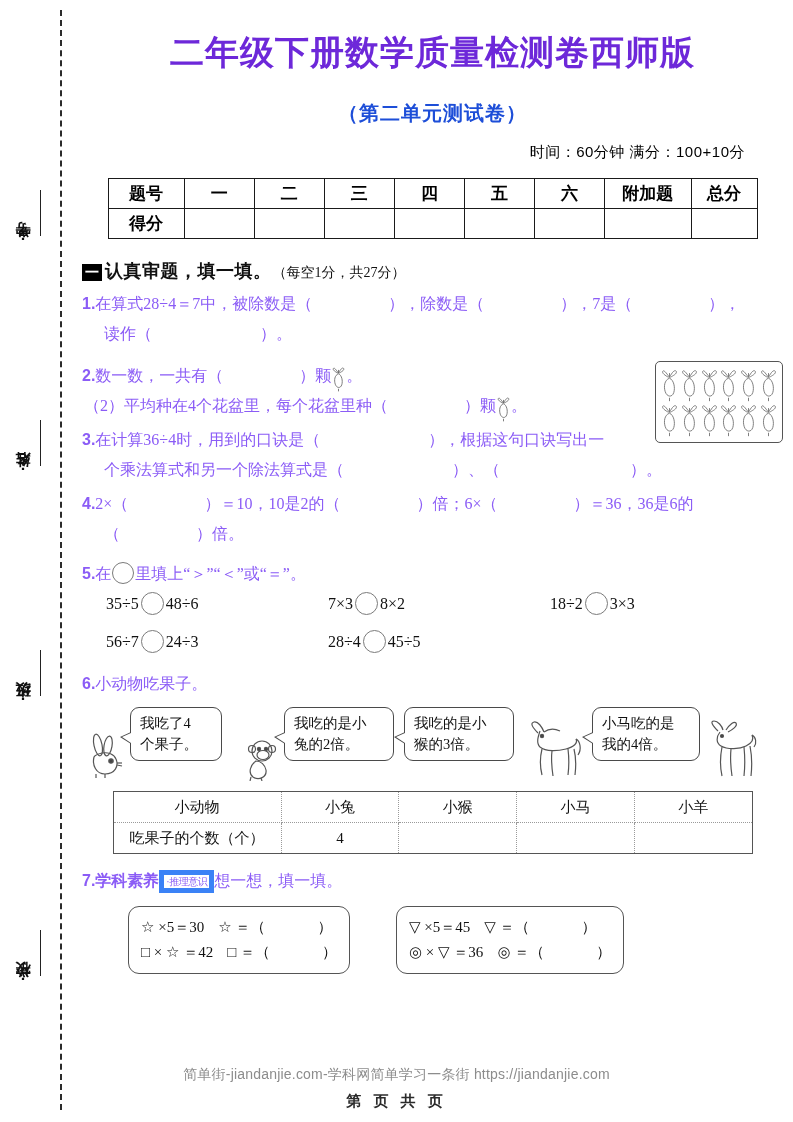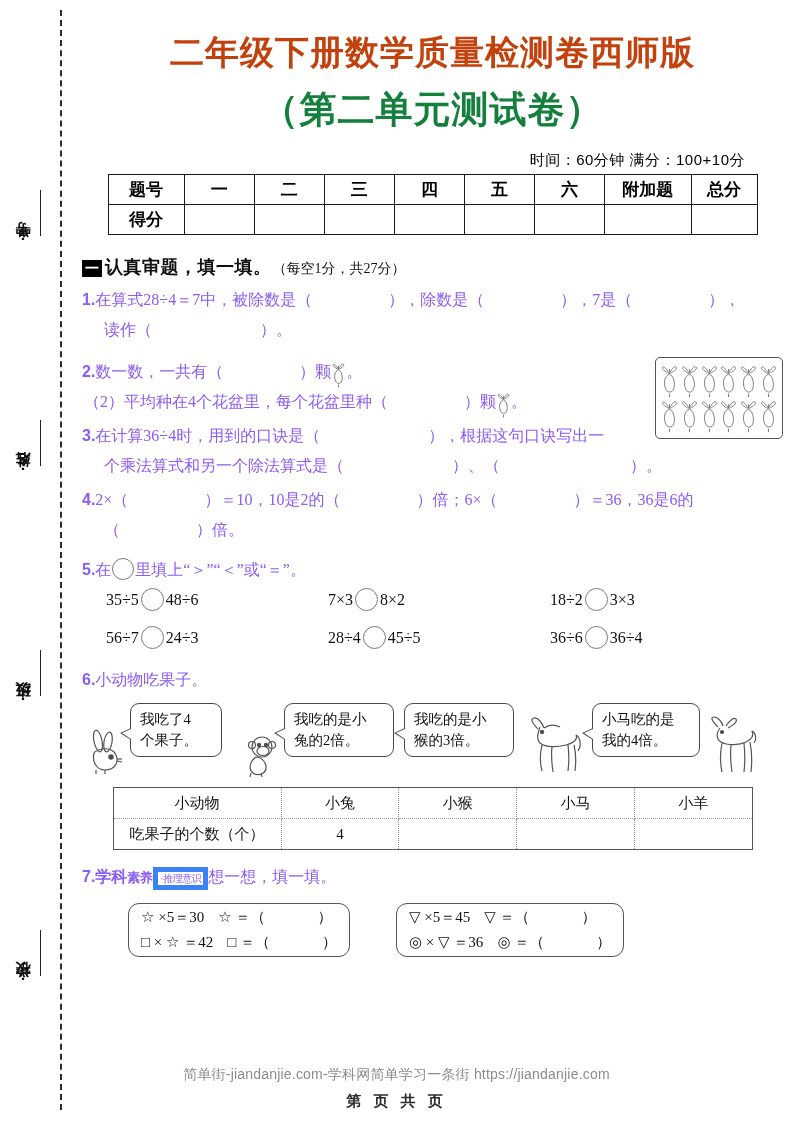--- a/index.html
+++ b/index.html
@@ -57,45 +57,45 @@
 
   
   .title-main {
     text-align: center;
     font-family: "Liberation Sans", "DejaVu Sans", sans-serif;
     font-weight: bold;
     font-size: 34px;
     letter-spacing: 1px;
     margin: 0;
     padding-top: 30px;
-    color: #c2410c;
+    color: #6d28d9;
     white-space: nowrap;
   }
   .title-sub {
     text-align: center;
     font-family: "Liberation Sans", "DejaVu Sans", sans-serif;
     font-weight: bold;
-    font-size: 37px;
+    font-size: 20px;
     letter-spacing: 1px;
-    margin: 9px 0 0 0;
-    color: #15803d;
+    margin: 24px 0 0 0;
+    color: #1d4ed8;
   }
   .exam-meta {
     text-align: right;
     font-family: "Liberation Sans", "DejaVu Sans", sans-serif;
     font-size: 15px;
     margin: 16px 48px 4px 0;
     color: #000;
     letter-spacing: 0.5px;
   }
 
   
   .score-table {
     border-collapse: collapse;
-    margin: 4px auto;
+    margin: 16px auto;
     width: 650px;
     table-layout: fixed;
     padding-left: 24px;
   }
   .score-table td {
     border: 1.3px solid #1a1a1a;
     height: 30px;
     text-align: center;
     vertical-align: middle;
     font-family: "Liberation Sans", "DejaVu Sans", sans-serif;
@@ -266,38 +266,38 @@
 
   
   .sym-wrap {
     display: flex;
     gap: 46px;
     margin: 10px 0 0 56px;
   }
   .sym-box {
     border: 1.2px solid #555;
     border-radius: 11px;
-    padding: 1px 12px;
+    padding: 8px 12px;
     font-size: 15px;
     line-height: 25px;
     white-space: nowrap;
   }
   .sym-box .ln { display: block; }
   .gap { display: inline-block; width: 14px; }
   .ans-par { display: inline-block; min-width: 52px; }
 
   .badge-wrap {
     display: inline-flex;
     align-items: center;
     vertical-align: baseline;
   }
   .badge-bold {
     font-family: Liberation Sans, sans-serif;
     font-weight: bold;
-    font-size: 13px;
+    font-size: 16px;
     letter-spacing: -0.5px;
   }
   .badge-box {
     border: 5px solid #3b82f6;
     font-size: 10px;
     padding: 0 2px;
     margin-left: 1px;
     font-family: "Liberation Sans", "DejaVu Sans", sans-serif;
     line-height: 13px;
     letter-spacing: -0.5px;
@@ -572,21 +572,20 @@
 
   <div class="cmp-row">
     <div class="cmp-item"><span>35÷5</span><span class="circ"></span><span>48÷6</span></div>
     <div class="cmp-item"><span>7×3</span><span class="circ"></span><span>8×2</span></div>
     <div class="cmp-item"><span>18÷2</span><span class="circ"></span><span>3×3</span></div>
   </div>
 
   <div class="cmp-row" style="margin-top:8px;">
     <div class="cmp-item"><span>56÷7</span><span class="circ"></span><span>24÷3</span></div>
     <div class="cmp-item"><span>28÷4</span><span class="circ"></span><span>45÷5</span></div>
-    <div class="cmp-item"><span>36÷6</span><span class="circ"></span><span>36÷4</span></div>
   </div>
 
   <div class="q" style="margin-top:12px;">
     <span><b class="qn">6.</b><span>小动物吃果子。</span></span>
   </div>
 
   <div class="bubble-row">
 
     <span class="animal" style="left:0px;bottom:4px;">
       <svg width="40" height="46" viewBox="0 0 40 46">

